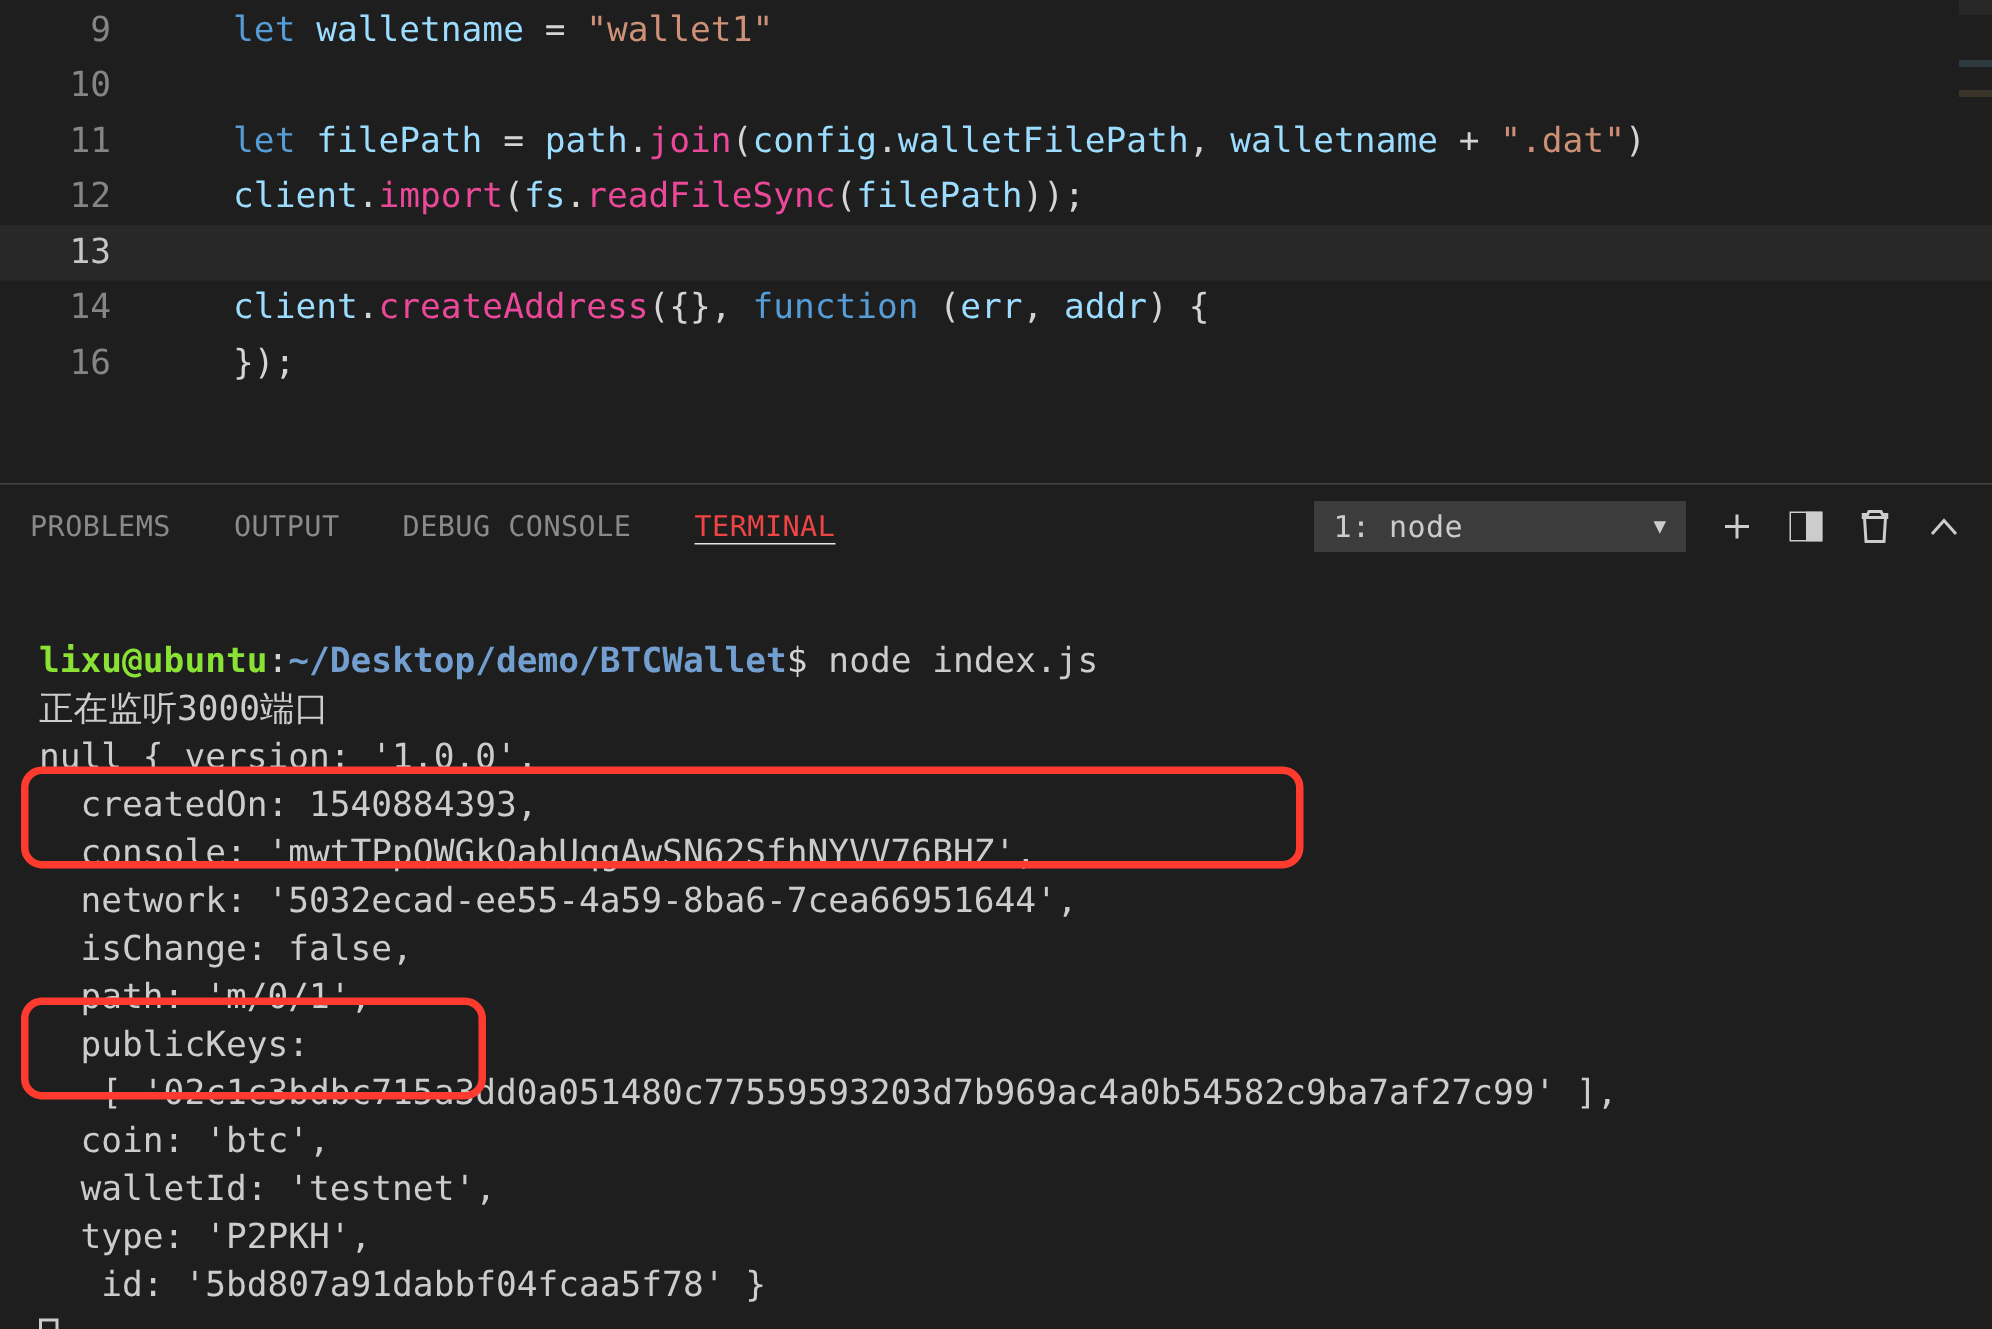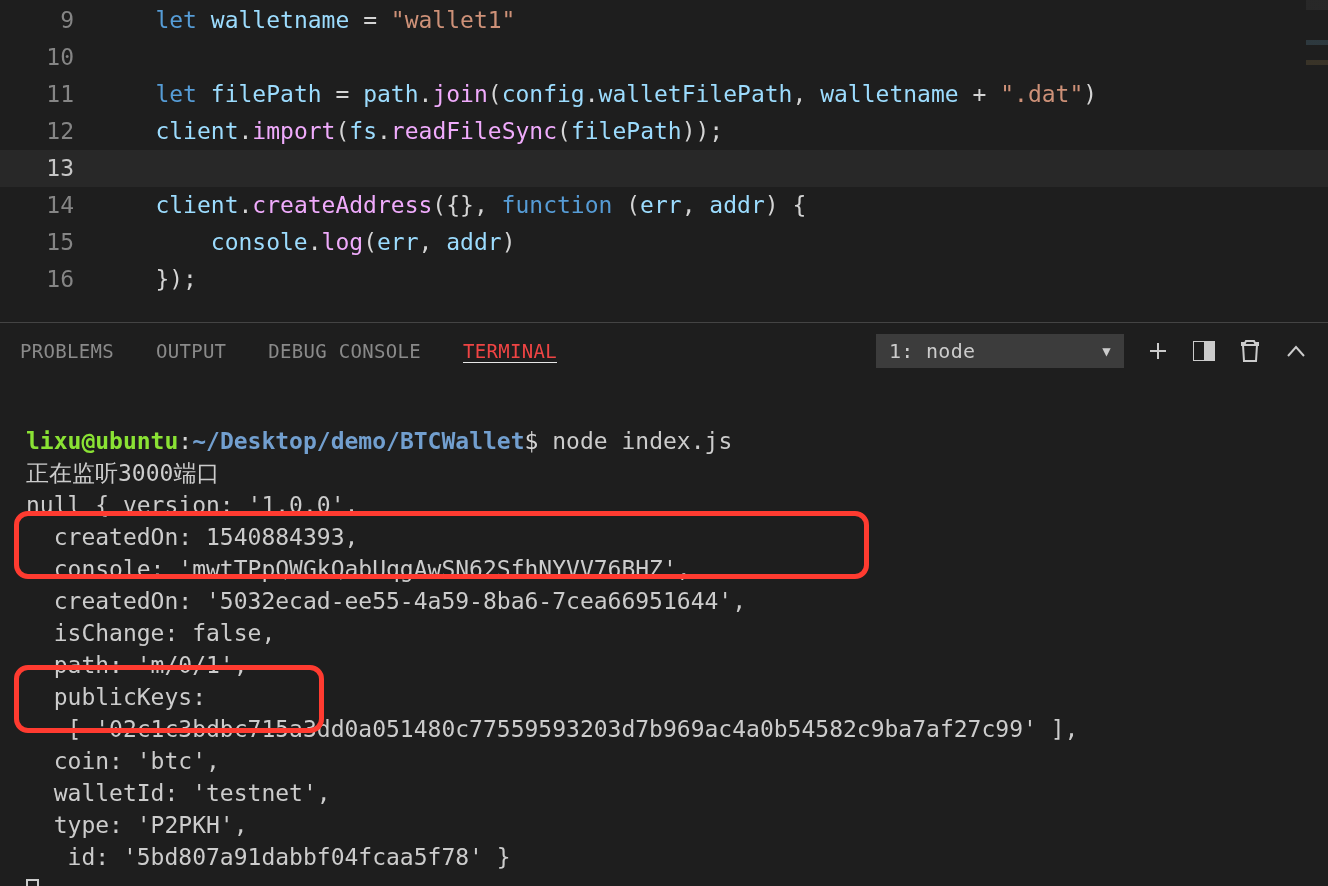--- a/index.html
+++ b/index.html
@@ -32,21 +32,21 @@
   .code {
     flex: 1;
   }
   .active-line {
     background: #282828;
   }
   .active-line .gutter { color: #c6c6c6; }
   
   .kw { color: #569cd6; }
   .var { color: #9cdcfe; }
-  .fn { color: #f0abfc; }
+  .fn { color: #ec4899; }
   .str { color: #ce9178; }
   .punct { color: #d4d4d4; }
 
   .minimap {
     position: absolute;
     right: 0;
     top: 0;
     width: 22px;
     height: 320px;
     background: linear-gradient(#3a3a3a 0 10px, transparent 10px 40px, #4a6a7a 40px 45px, transparent 45px 60px, #6a5a3a 60px 65px, transparent 65px 240px);
@@ -146,21 +146,20 @@
 
 <div class="editor">
 
   <div id="lines">
       <div class="line"><div class="gutter">9</div><div class="code"><span class="punct">    </span><span class="kw">let</span><span class="punct"> </span><span class="var">walletname</span><span class="punct"> = </span><span class="str">"wallet1"</span></div></div>
       <div class="line"><div class="gutter">10</div><div class="code"></div></div>
       <div class="line"><div class="gutter">11</div><div class="code"><span class="punct">    </span><span class="kw">let</span><span class="punct"> </span><span class="var">filePath</span><span class="punct"> = </span><span class="var">path</span><span class="punct">.</span><span class="fn">join</span><span class="punct">(</span><span class="var">config</span><span class="punct">.</span><span class="var">walletFilePath</span><span class="punct">, </span><span class="var">walletname</span><span class="punct"> + </span><span class="str">".dat"</span><span class="punct">)</span></div></div>
       <div class="line"><div class="gutter">12</div><div class="code"><span class="punct">    </span><span class="var">client</span><span class="punct">.</span><span class="fn">import</span><span class="punct">(</span><span class="var">fs</span><span class="punct">.</span><span class="fn">readFileSync</span><span class="punct">(</span><span class="var">filePath</span><span class="punct">));</span></div></div>
       <div class="line active-line"><div class="gutter">13</div><div class="code"></div></div>
       <div class="line"><div class="gutter">14</div><div class="code"><span class="punct">    </span><span class="var">client</span><span class="punct">.</span><span class="fn">createAddress</span><span class="punct">({}, </span><span class="kw">function</span><span class="punct"> (</span><span class="var">err</span><span class="punct">, </span><span class="var">addr</span><span class="punct">) {</span></div></div>
-      <div class="line"><div class="gutter">15</div><div class="code"><span class="punct">        </span><span class="var">console</span><span class="punct">.</span><span class="fn">log</span><span class="punct">(</span><span class="var">err</span><span class="punct">, </span><span class="var">addr</span><span class="punct">)</span></div></div>
       <div class="line"><div class="gutter">16</div><div class="code"><span class="punct">    });</span></div></div>
     </div>
 </div>
 <div class="minimap"></div>
 
 <div class="panel">
   <div class="panel-header">
     <span class="tab">PROBLEMS</span>
     <span class="tab">OUTPUT</span>
     <span class="tab">DEBUG CONSOLE</span>
@@ -193,21 +192,21 @@
       </span>
     </div>
   </div>
 
   <div class="terminal">
 <span class="prompt-user">lixu@ubuntu</span><span class="prompt-colon">:</span><span class="prompt-path">~/Desktop/demo/BTCWallet</span><span class="prompt-dollar">$</span><span> node index.js</span>
 <span>正在监听3000端口</span>
 <span>null { version: '1.0.0',</span>
 <span>  createdOn: 1540884393,</span>
 <span>  console: 'mwtTPpQWGkQabUqgAwSN62SfhNYVV76BHZ',</span>
-<span>  createdOn: '5032ecad-ee55-4a59-8ba6-7cea66951644',</span>
+<span>  network: '5032ecad-ee55-4a59-8ba6-7cea66951644',</span>
 <span>  isChange: false,</span>
 <span>  path: 'm/0/1',</span>
 <span>  publicKeys:</span>
 <span>   [ '02c1c3bdbc715a3dd0a051480c77559593203d7b969ac4a0b54582c9ba7af27c99' ],</span>
 <span>  coin: 'btc',</span>
 <span>  walletId: 'testnet',</span>
 <span>  type: 'P2PKH',</span>
 <span>   id: '5bd807a91dabbf04fcaa5f78' }</span>
 <span class="cursor-block"></span>
 

